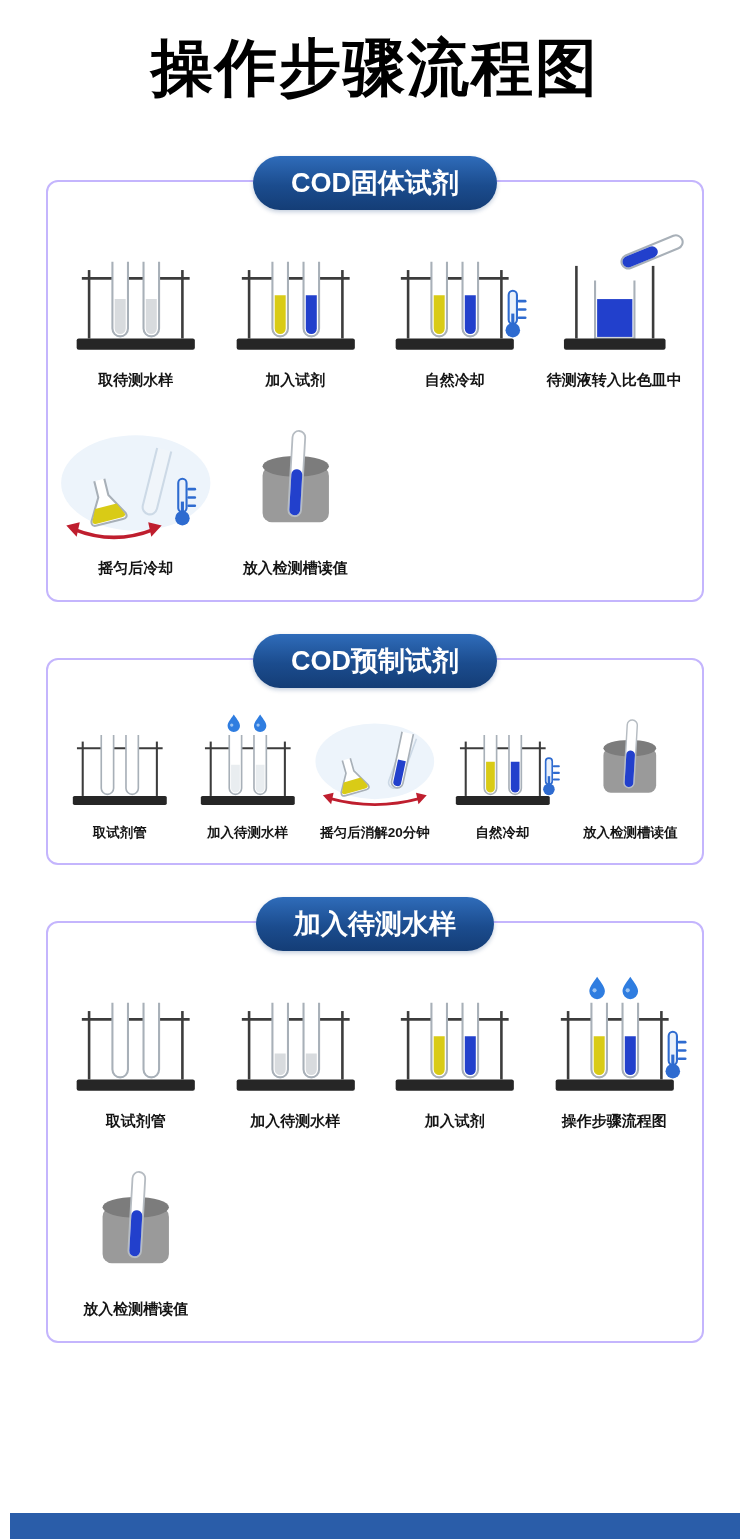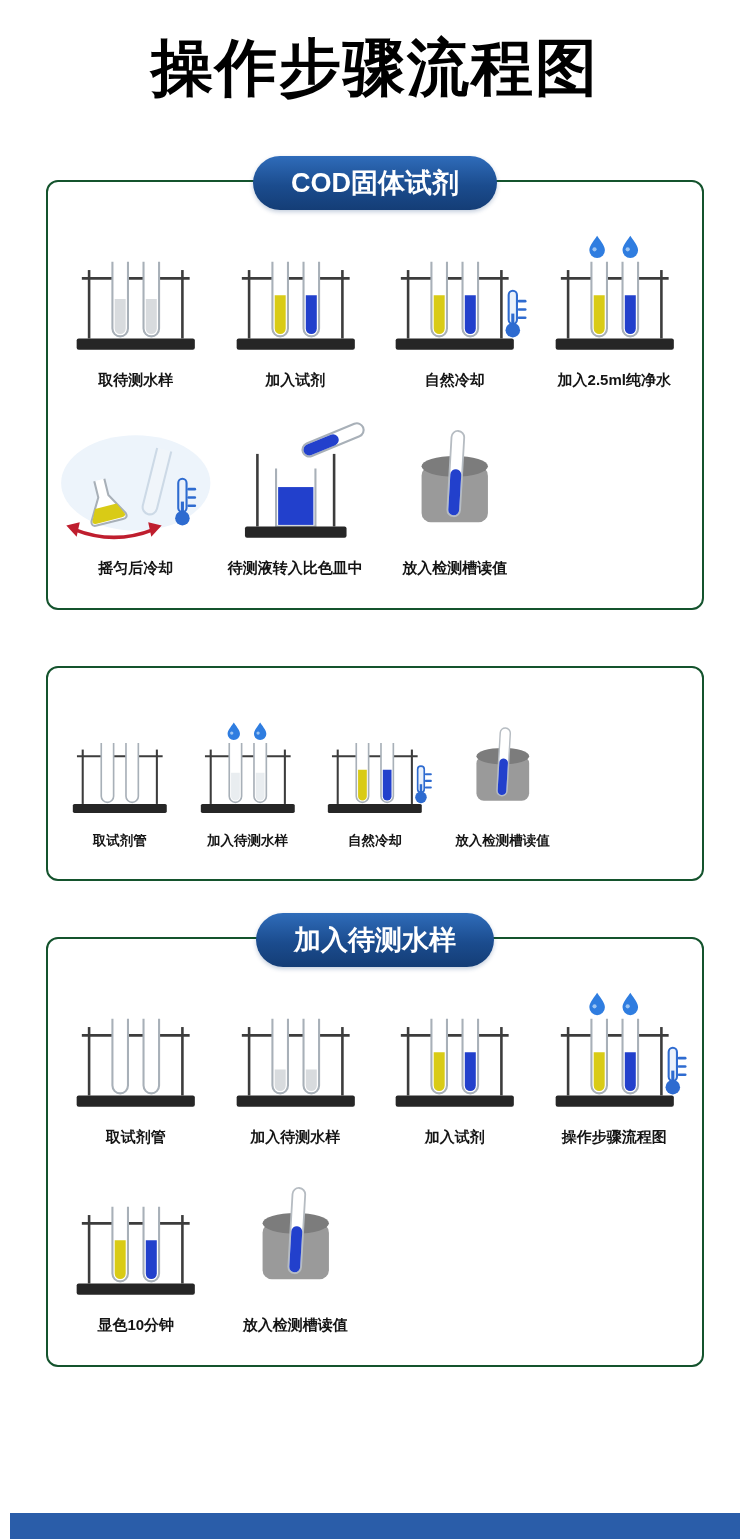--- a/index.html
+++ b/index.html
@@ -1,19 +1,19 @@
 <!DOCTYPE html>
 <html><head>
 <meta charset="utf-8">
 <style>
   html,body{margin:0;padding:0;background:#ffffff;}
   body{font-family:"Liberation Sans","DejaVu Sans",sans-serif;}
   .page{width:730px;height:1539px;margin:0 auto;background:#fff;display:flex;flex-direction:column;overflow:hidden;position:relative;}
   .title{font-size:62px;font-weight:900;color:#000;text-align:center;margin:26px 0 46px;letter-spacing:2px;}
-  .section{position:relative;border:2px solid #14532d;border-radius:12px;margin:56px 36px 0;padding:46px 10px 30px;background:#fff;}
+  .section{position:relative;border:2px solid #c4b5fd;border-radius:12px;margin:56px 36px 0;padding:46px 10px 22px;background:#fff;}
   .section.first{margin-top:24px;}
   .pill{position:absolute;top:-26px;left:50%;transform:translateX(-50%);
         background:linear-gradient(180deg,#2f6cba 0%,#1b4c8e 55%,#143d76 100%);
         color:#fff;font-size:27px;font-weight:700;padding:9px 38px;border-radius:999px;white-space:nowrap;
         box-shadow:0 2px 4px rgba(20,61,118,.25);}
   .grid{display:grid;grid-template-columns:repeat(4,1fr);row-gap:26px;column-gap:4px;}
   .grid.cols5{grid-template-columns:repeat(5,1fr);}
   .step{display:flex;flex-direction:column;align-items:center;}
   .art{width:100%;max-width:158px;height:138px;}
   .cols5 .art{max-width:126px;height:114px;}
@@ -71,34 +71,30 @@
               <line x1="137" y1="72" x2="143" y2="72" stroke="#2e6bd0" stroke-width="2.5" stroke-linecap="round"></line>
               <line x1="137" y1="80" x2="143" y2="80" stroke="#2e6bd0" stroke-width="2.5" stroke-linecap="round"></line>
               <rect x="127" y="54" width="8" height="32" rx="4" fill="#eaf1fb" stroke="#2e6bd0" stroke-width="2"></rect>
               <line x1="131" y1="76" x2="131" y2="90" stroke="#2e6bd0" stroke-width="3"></line>
               <circle cx="131" cy="92" r="7" fill="#2e6bd0"></circle>
             </svg></div>
         <div class="cap">自然冷却</div>
       </div>
       <div class="step">
         <div class="art"><svg viewBox="0 0 150 120" width="100%" height="100%" preserveAspectRatio="xMidYMid meet">
-              <line x1="30" y1="34" x2="30" y2="100" stroke="#3c3c3c" stroke-width="2.5"></line>
-              <line x1="120" y1="34" x2="120" y2="100" stroke="#3c3c3c" stroke-width="2.5"></line>
-              <line x1="23" y1="42" x2="127" y2="42" stroke="#3c3c3c" stroke-width="2.5"></line>
-              <path d="M52.5 26 v64.5 a7.5 7.5 0 0 0 15 0 v-64.5" fill="#fff" stroke="#a8b0b8" stroke-width="2"></path>
-              <path d="M54.7 58.4 v32.1 a5.3 5.3 0 0 0 10.6 0 v-32.1 z" fill="#d9cb16"></path>
-              <path d="M82.5 26 v64.5 a7.5 7.5 0 0 0 15 0 v-64.5" fill="#fff" stroke="#a8b0b8" stroke-width="2"></path>
-              <path d="M84.7 58.4 v32.1 a5.3 5.3 0 0 0 10.6 0 v-32.1 z" fill="#2240cc"></path>
-              <rect x="18" y="100" width="114" height="11" rx="2" fill="#262626"></rect>
-              <path d="M58 1 C62.5 7.5 65.5 11 65.5 15 a7.5 7.5 0 1 1 -15 0 C50.5 11 53.5 7.5 58 1 z" fill="#2f7de0"></path>
-              <circle cx="55.5" cy="14" r="2" fill="#9cc4f2"></circle>
-              <path d="M90 1 C94.5 7.5 97.5 11 97.5 15 a7.5 7.5 0 1 1 -15 0 C82.5 11 85.5 7.5 90 1 z" fill="#2f7de0"></path>
-              <circle cx="87.5" cy="14" r="2" fill="#9cc4f2"></circle>
-            </svg></div>
-        <div class="cap">加入2.5ml纯净水</div>
+              <line x1="38" y1="30" x2="38" y2="100" stroke="#3c3c3c" stroke-width="2.5"></line>
+              <line x1="112" y1="30" x2="112" y2="100" stroke="#3c3c3c" stroke-width="2.5"></line>
+              <path d="M56 44 v56 h38 v-56" fill="#fff" stroke="#a8b0b8" stroke-width="2"></path>
+              <rect x="58" y="62" width="34" height="36.5" fill="#2240cc"></rect>
+              <line x1="88" y1="26" x2="134" y2="7" stroke="#a8b0b8" stroke-width="15" stroke-linecap="round"></line>
+              <line x1="88" y1="26" x2="134" y2="7" stroke="#fff" stroke-width="11" stroke-linecap="round"></line>
+              <line x1="88" y1="26" x2="111" y2="16.5" stroke="#2240cc" stroke-width="11" stroke-linecap="round"></line>
+              <rect x="26" y="100" width="98" height="11" rx="2" fill="#262626"></rect>
+            </svg></div>
+        <div class="cap">待测液转入比色皿中</div>
       </div>
       <div class="step">
         <div class="art"><svg viewBox="0 0 150 120" width="100%" height="100%" preserveAspectRatio="xMidYMid meet">
               <ellipse cx="75" cy="58" rx="72" ry="46" fill="#edf4fb"></ellipse>
               <g transform="rotate(14 86 92)">
                 <path d="M79 24 v57 a7 7 0 0 0 14 0 v-57" fill="#f0f5fa" stroke="#ccd9e6" stroke-width="2"></path>
               </g>
               <g transform="rotate(-14 50 96)">
                 <path d="M45 54 L45 70 L33 91 Q31.5 96 37 96 L63 96 Q68.5 96 67 91 L55 70 L55 54" fill="#fff" stroke="#a8b0b8" stroke-width="2" stroke-linejoin="round"></path>
                 <path d="M39.3 80 L34 91 Q33.2 94.2 37.5 94.2 L62.5 94.2 Q66.8 94.2 66 91 L60.7 80 Z" fill="#d9cb16"></path>
@@ -110,45 +106,33 @@
               <line x1="120" y1="76" x2="120" y2="90" stroke="#2e6bd0" stroke-width="3"></line>
               <circle cx="120" cy="92" r="7" fill="#2e6bd0"></circle>
               <path d="M16 103 Q54 118 92 103" fill="none" stroke="#bf1e2e" stroke-width="3.5"></path>
               <polygon points="8,99 21,96 18,110" fill="#bf1e2e"></polygon>
               <polygon points="100,99 87,96 90,110" fill="#bf1e2e"></polygon>
             </svg></div>
         <div class="cap">摇匀后冷却</div>
       </div>
       <div class="step">
         <div class="art"><svg viewBox="0 0 150 120" width="100%" height="100%" preserveAspectRatio="xMidYMid meet">
-              <line x1="38" y1="30" x2="38" y2="100" stroke="#3c3c3c" stroke-width="2.5"></line>
-              <line x1="112" y1="30" x2="112" y2="100" stroke="#3c3c3c" stroke-width="2.5"></line>
-              <path d="M56 44 v56 h38 v-56" fill="#fff" stroke="#a8b0b8" stroke-width="2"></path>
-              <rect x="58" y="62" width="34" height="36.5" fill="#2240cc"></rect>
-              <line x1="88" y1="26" x2="134" y2="7" stroke="#a8b0b8" stroke-width="15" stroke-linecap="round"></line>
-              <line x1="88" y1="26" x2="134" y2="7" stroke="#fff" stroke-width="11" stroke-linecap="round"></line>
-              <line x1="88" y1="26" x2="111" y2="16.5" stroke="#2240cc" stroke-width="11" stroke-linecap="round"></line>
-              <rect x="26" y="100" width="98" height="11" rx="2" fill="#262626"></rect>
-            </svg></div>
-        <div class="cap">待测液转入比色皿中</div>
-      </div>
-      <div class="step">
-        <div class="art"><svg viewBox="0 0 150 120" width="100%" height="100%" preserveAspectRatio="xMidYMid meet">
               <rect x="43" y="42" width="64" height="54" rx="9" fill="#9a9a9a"></rect>
               <ellipse cx="75" cy="42" rx="32" ry="10" fill="#7c7c7c"></ellipse>
               <line x1="78" y1="14" x2="74" y2="84" stroke="#b6bcc2" stroke-width="14" stroke-linecap="round"></line>
               <line x1="78" y1="14" x2="74" y2="84" stroke="#fff" stroke-width="10.5" stroke-linecap="round"></line>
               <line x1="76" y1="50" x2="74" y2="84" stroke="#2240cc" stroke-width="10.5" stroke-linecap="round"></line>
             </svg></div>
         <div class="cap">放入检测槽读值</div>
       </div>
     </div>
   </div>
 
   <div class="section">
+    <div class="pill">COD预制试剂</div>
     <div class="grid cols5">
       <div class="step">
         <div class="art"><svg viewBox="0 0 150 120" width="100%" height="100%" preserveAspectRatio="xMidYMid meet">
               <line x1="30" y1="34" x2="30" y2="100" stroke="#3c3c3c" stroke-width="2.5"></line>
               <line x1="120" y1="34" x2="120" y2="100" stroke="#3c3c3c" stroke-width="2.5"></line>
               <line x1="23" y1="42" x2="127" y2="42" stroke="#3c3c3c" stroke-width="2.5"></line>
               <path d="M52.5 26 v64.5 a7.5 7.5 0 0 0 15 0 v-64.5" fill="#fff" stroke="#a8b0b8" stroke-width="2"></path>
               <path d="M82.5 26 v64.5 a7.5 7.5 0 0 0 15 0 v-64.5" fill="#fff" stroke="#a8b0b8" stroke-width="2"></path>
               <rect x="18" y="100" width="114" height="11" rx="2" fill="#262626"></rect>
             </svg></div>
@@ -163,20 +147,40 @@
               <path d="M54.7 62 v28.5 a5.3 5.3 0 0 0 10.6 0 v-28.5 z" fill="#e9edf0"></path>
               <path d="M82.5 26 v64.5 a7.5 7.5 0 0 0 15 0 v-64.5" fill="#fff" stroke="#a8b0b8" stroke-width="2"></path>
               <path d="M84.7 62 v28.5 a5.3 5.3 0 0 0 10.6 0 v-28.5 z" fill="#e9edf0"></path>
               <rect x="18" y="100" width="114" height="11" rx="2" fill="#262626"></rect>
               <path d="M58 1 C62.5 7.5 65.5 11 65.5 15 a7.5 7.5 0 1 1 -15 0 C50.5 11 53.5 7.5 58 1 z" fill="#2f7de0"></path>
               <circle cx="55.5" cy="14" r="2" fill="#9cc4f2"></circle>
               <path d="M90 1 C94.5 7.5 97.5 11 97.5 15 a7.5 7.5 0 1 1 -15 0 C82.5 11 85.5 7.5 90 1 z" fill="#2f7de0"></path>
               <circle cx="87.5" cy="14" r="2" fill="#9cc4f2"></circle>
             </svg></div>
         <div class="cap">加入待测水样</div>
+      </div>
+      <div class="step">
+        <div class="art"><svg viewBox="0 0 150 120" width="100%" height="100%" preserveAspectRatio="xMidYMid meet">
+              <ellipse cx="75" cy="58" rx="72" ry="46" fill="#edf4fb"></ellipse>
+              <g transform="rotate(20 95 94)">
+                <path d="M88 24 v59 a7 7 0 0 0 14 0 v-59" fill="#f0f5fa" stroke="#ccd9e6" stroke-width="2"></path>
+              </g>
+              <g transform="rotate(-16 52 96)">
+                <path d="M47 54 L47 70 L35 91 Q33.5 96 39 96 L65 96 Q70.5 96 69 91 L57 70 L57 54" fill="#fff" stroke="#a8b0b8" stroke-width="2" stroke-linejoin="round"></path>
+                <path d="M41.3 80 L36 91 Q35.2 94.2 39.5 94.2 L64.5 94.2 Q68.8 94.2 68 91 L62.7 80 Z" fill="#d9cb16"></path>
+              </g>
+              <g transform="rotate(12 100 94)">
+                <path d="M93 22 v61 a7 7 0 0 0 14 0 v-61" fill="#fff" stroke="#a8b0b8" stroke-width="2"></path>
+                <path d="M95.2 56 v27 a4.8 4.8 0 0 0 9.6 0 v-27 z" fill="#2240cc"></path>
+              </g>
+              <path d="M20 103 Q75 118 130 103" fill="none" stroke="#bf1e2e" stroke-width="3.5"></path>
+              <polygon points="12,99 25,96 22,110" fill="#bf1e2e"></polygon>
+              <polygon points="138,99 125,96 128,110" fill="#bf1e2e"></polygon>
+            </svg></div>
+        <div class="cap">摇匀后消解20分钟</div>
       </div>
       <div class="step">
         <div class="art"><svg viewBox="0 0 150 120" width="100%" height="100%" preserveAspectRatio="xMidYMid meet">
               <line x1="30" y1="34" x2="30" y2="100" stroke="#3c3c3c" stroke-width="2.5"></line>
               <line x1="120" y1="34" x2="120" y2="100" stroke="#3c3c3c" stroke-width="2.5"></line>
               <line x1="23" y1="42" x2="127" y2="42" stroke="#3c3c3c" stroke-width="2.5"></line>
               <path d="M52.5 26 v64.5 a7.5 7.5 0 0 0 15 0 v-64.5" fill="#fff" stroke="#a8b0b8" stroke-width="2"></path>
               <path d="M54.7 58.4 v32.1 a5.3 5.3 0 0 0 10.6 0 v-32.1 z" fill="#d9cb16"></path>
               <path d="M82.5 26 v64.5 a7.5 7.5 0 0 0 15 0 v-64.5" fill="#fff" stroke="#a8b0b8" stroke-width="2"></path>
               <path d="M84.7 58.4 v32.1 a5.3 5.3 0 0 0 10.6 0 v-32.1 z" fill="#2240cc"></path>
@@ -261,33 +265,20 @@
               <line x1="137" y1="72" x2="143" y2="72" stroke="#2e6bd0" stroke-width="2.5" stroke-linecap="round"></line>
               <line x1="137" y1="80" x2="143" y2="80" stroke="#2e6bd0" stroke-width="2.5" stroke-linecap="round"></line>
               <rect x="127" y="54" width="8" height="32" rx="4" fill="#eaf1fb" stroke="#2e6bd0" stroke-width="2"></rect>
               <line x1="131" y1="76" x2="131" y2="90" stroke="#2e6bd0" stroke-width="3"></line>
               <circle cx="131" cy="92" r="7" fill="#2e6bd0"></circle>
             </svg></div>
         <div class="cap">操作步骤流程图</div>
       </div>
       <div class="step">
         <div class="art"><svg viewBox="0 0 150 120" width="100%" height="100%" preserveAspectRatio="xMidYMid meet">
-              <line x1="30" y1="34" x2="30" y2="100" stroke="#3c3c3c" stroke-width="2.5"></line>
-              <line x1="120" y1="34" x2="120" y2="100" stroke="#3c3c3c" stroke-width="2.5"></line>
-              <line x1="23" y1="42" x2="127" y2="42" stroke="#3c3c3c" stroke-width="2.5"></line>
-              <path d="M52.5 26 v64.5 a7.5 7.5 0 0 0 15 0 v-64.5" fill="#fff" stroke="#a8b0b8" stroke-width="2"></path>
-              <path d="M54.7 58.4 v32.1 a5.3 5.3 0 0 0 10.6 0 v-32.1 z" fill="#d9cb16"></path>
-              <path d="M82.5 26 v64.5 a7.5 7.5 0 0 0 15 0 v-64.5" fill="#fff" stroke="#a8b0b8" stroke-width="2"></path>
-              <path d="M84.7 58.4 v32.1 a5.3 5.3 0 0 0 10.6 0 v-32.1 z" fill="#2240cc"></path>
-              <rect x="18" y="100" width="114" height="11" rx="2" fill="#262626"></rect>
-            </svg></div>
-        <div class="cap">显色10分钟</div>
-      </div>
-      <div class="step">
-        <div class="art"><svg viewBox="0 0 150 120" width="100%" height="100%" preserveAspectRatio="xMidYMid meet">
               <rect x="43" y="42" width="64" height="54" rx="9" fill="#9a9a9a"></rect>
               <ellipse cx="75" cy="42" rx="32" ry="10" fill="#7c7c7c"></ellipse>
               <line x1="78" y1="14" x2="74" y2="84" stroke="#b6bcc2" stroke-width="14" stroke-linecap="round"></line>
               <line x1="78" y1="14" x2="74" y2="84" stroke="#fff" stroke-width="10.5" stroke-linecap="round"></line>
               <line x1="76" y1="50" x2="74" y2="84" stroke="#2240cc" stroke-width="10.5" stroke-linecap="round"></line>
             </svg></div>
         <div class="cap">放入检测槽读值</div>
       </div>
     </div>
   </div>

